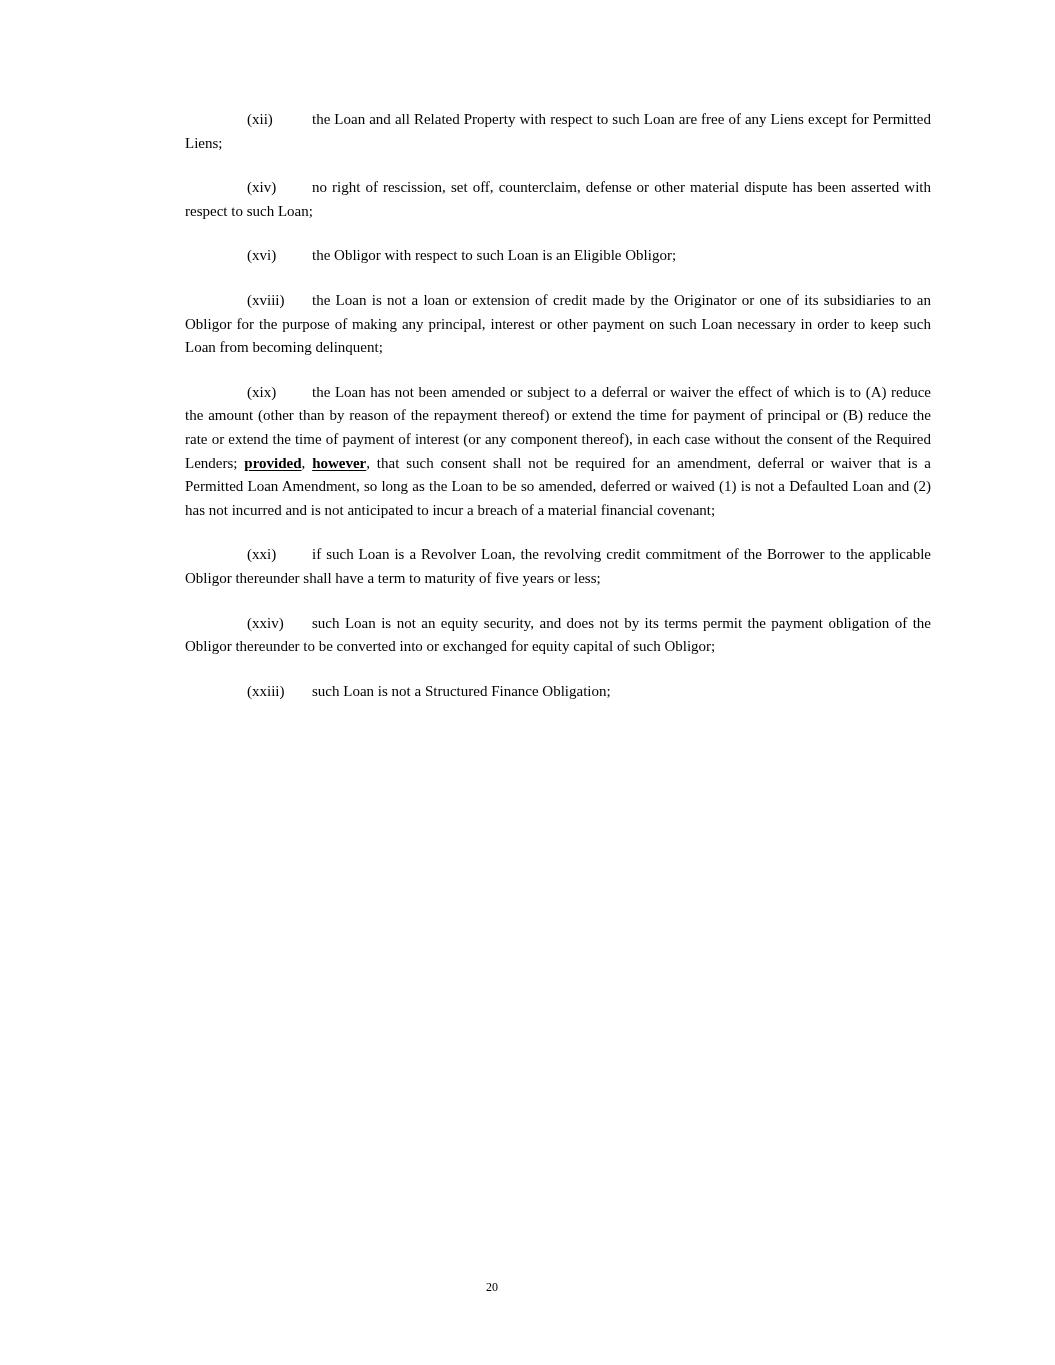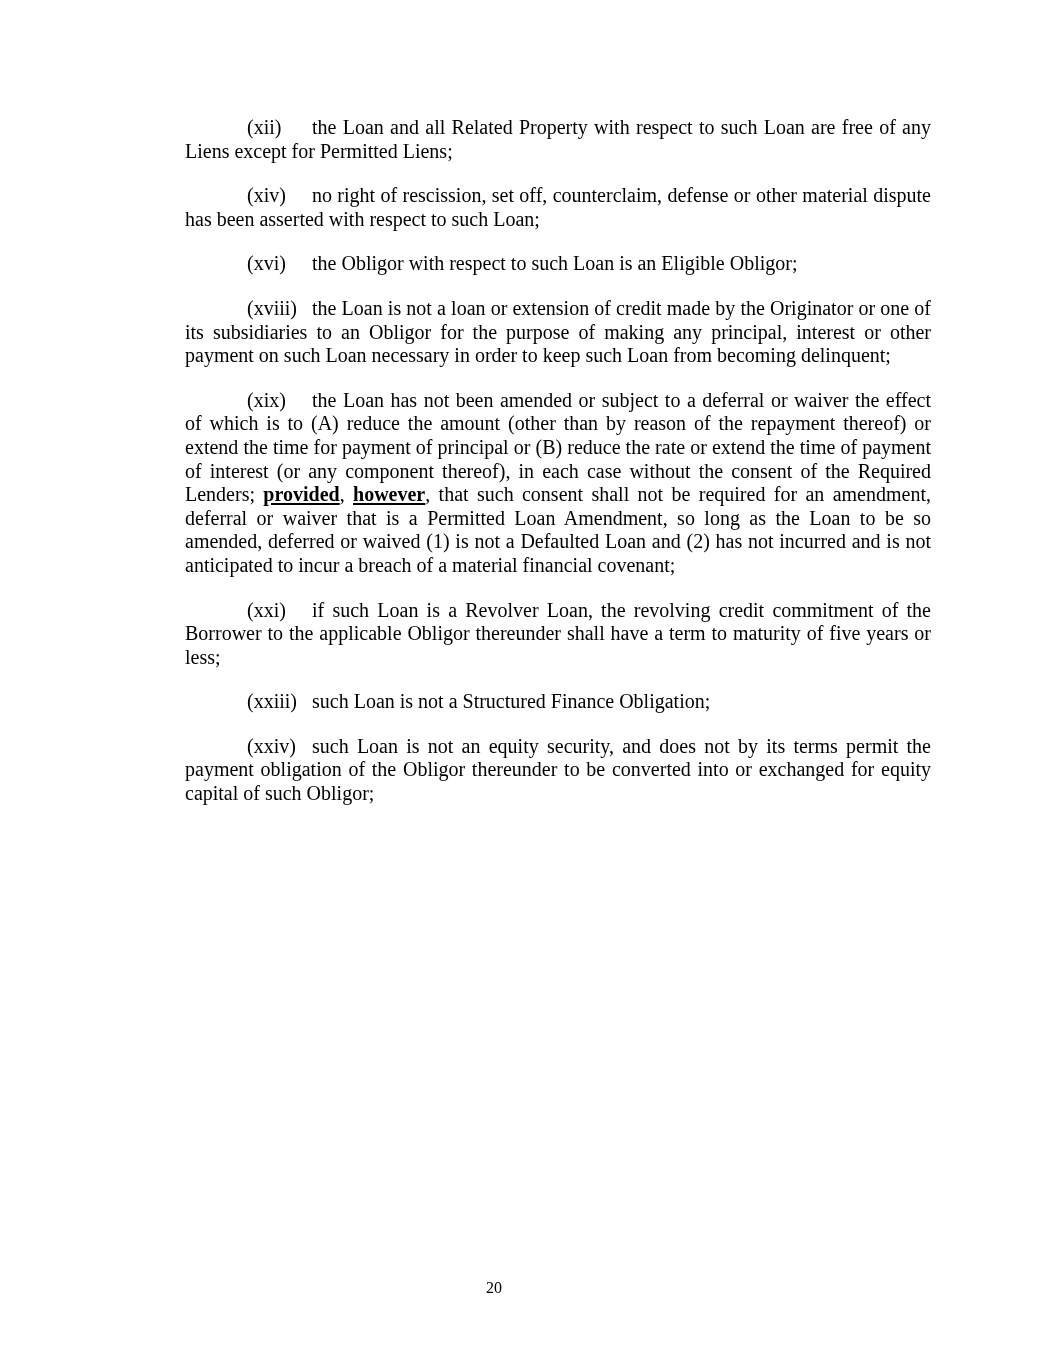--- a/index.html
+++ b/index.html
@@ -12,23 +12,23 @@
     width: 1055px;
     height: 1365px;
     background: #ffffff;
     font-family: "Liberation Serif", "DejaVu Serif", serif;
     color: #000000;
     overflow: hidden;
   }
   .doc-body {
     position: absolute;
     left: 185px;
-    top: 116px;
+    top: 108px;
     width: 746px;
-    font-size: 20px;
+    font-size: 15px;
     line-height: 23.6px;
   }
   .doc-body p.clause {
     margin: 0 0 21px 0;
     text-align: justify;
     text-indent: 62px;
     hyphens: none;
     -webkit-hyphens: none;
   }
   .clause-label {
@@ -38,34 +38,34 @@
   }
   .u {
     text-decoration: underline;
     text-underline-offset: 2px;
     font-weight: bold;
   }
   .page-footer {
     position: absolute;
     left: 486px;
     top: 1276px;
-    font-size: 16px;
+    font-size: 12px;
     line-height: 23.6px;
   }
 </style>
 </head>
 <body>
 
 <div class="page">
   <div class="doc-body" id="doc-body">
       <p class="clause"><span class="clause-label">(xii)</span><span class="">the Loan and all Related Property with respect to such Loan are free of any Liens except for Permitted Liens;</span></p>
       <p class="clause"><span class="clause-label">(xiv)</span><span class="">no right of rescission, set off, counterclaim, defense or other material dispute has been asserted with respect to such Loan;</span></p>
       <p class="clause"><span class="clause-label">(xvi)</span><span class="">the Obligor with respect to such Loan is an Eligible Obligor;</span></p>
       <p class="clause"><span class="clause-label">(xviii)</span><span class="">the Loan is not a loan or extension of credit made by the Originator or one of its subsidiaries to an Obligor for the purpose of making any principal, interest or other payment on such Loan necessary in order to keep such Loan from becoming delinquent;</span></p>
       <p class="clause"><span class="clause-label">(xix)</span><span class="">the Loan has not been amended or subject to a deferral or waiver the effect of which is to (A) reduce the amount (other than by reason of the repayment thereof) or extend the time for payment of principal or (B) reduce the rate or extend the time of payment of interest (or any component thereof), in each case without the consent of the Required Lenders; </span><span class="u">provided</span><span class="">, </span><span class="u">however</span><span class="">, that such consent shall not be required for an amendment, deferral or waiver that is a Permitted Loan Amendment, so long as the Loan to be so amended, deferred or waived (1) is not a Defaulted Loan and (2) has not incurred and is not anticipated to incur a breach of a material financial covenant;</span></p>
       <p class="clause"><span class="clause-label">(xxi)</span><span class="">if such Loan is a Revolver Loan, the revolving credit commitment of the Borrower to the applicable Obligor thereunder shall have a term to maturity of five years or less;</span></p>
+      <p class="clause"><span class="clause-label">(xxiv)</span><span class="">such Loan is not an equity security, and does not by its terms permit the payment obligation of the Obligor thereunder to be converted into or exchanged for equity capital of such Obligor;</span></p>
       <p class="clause"><span class="clause-label">(xxiii)</span><span class="">such Loan is not a Structured Finance Obligation;</span></p>
-      <p class="clause"><span class="clause-label">(xxiv)</span><span class="">such Loan is not an equity security, and does not by its terms permit the payment obligation of the Obligor thereunder to be converted into or exchanged for equity capital of such Obligor;</span></p>
     </div>
   <div class="page-footer">
     <span>20</span>
   </div>
 </div>
 
 </body></html>

